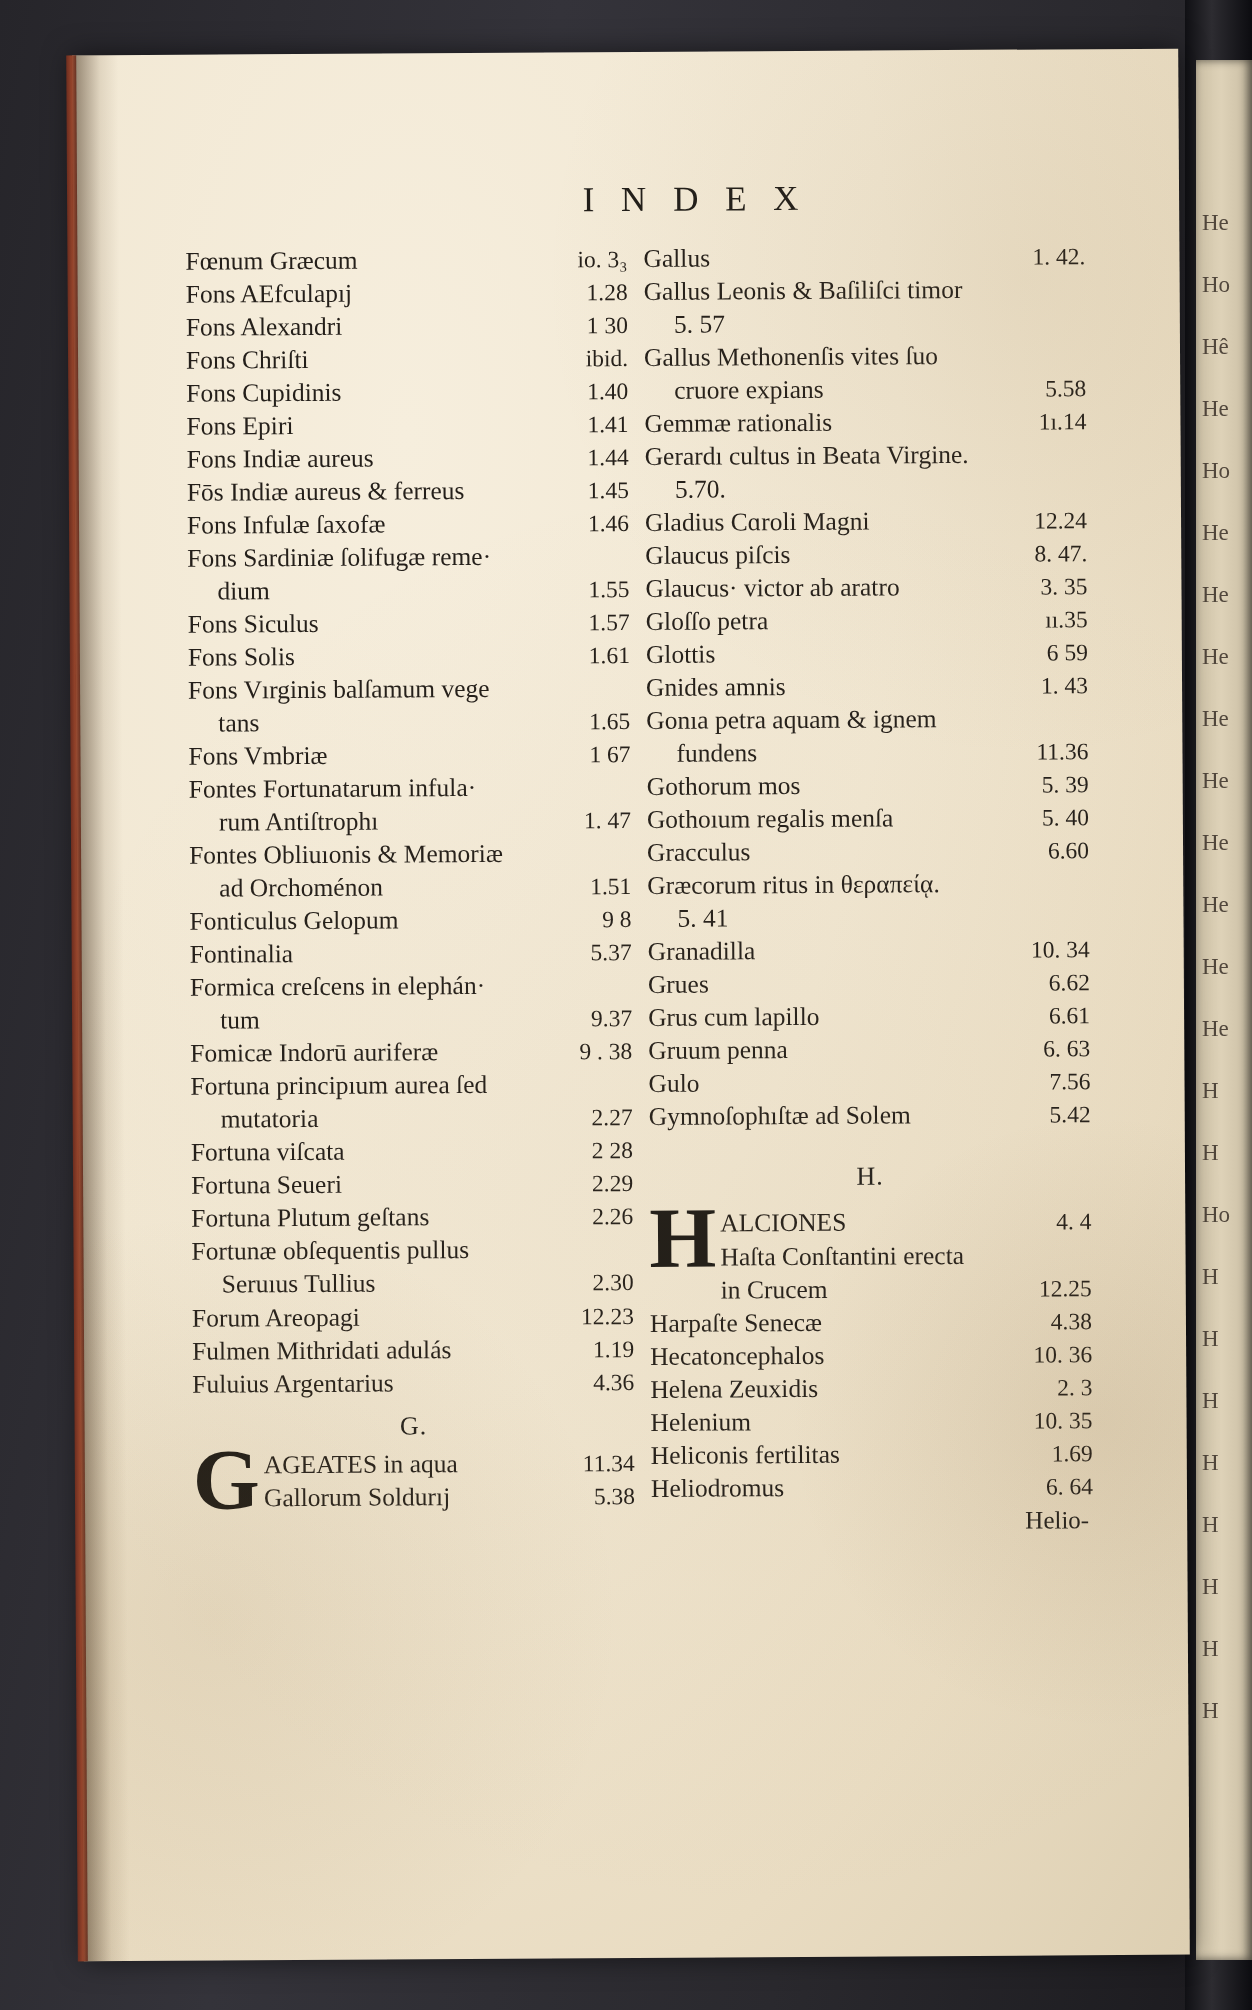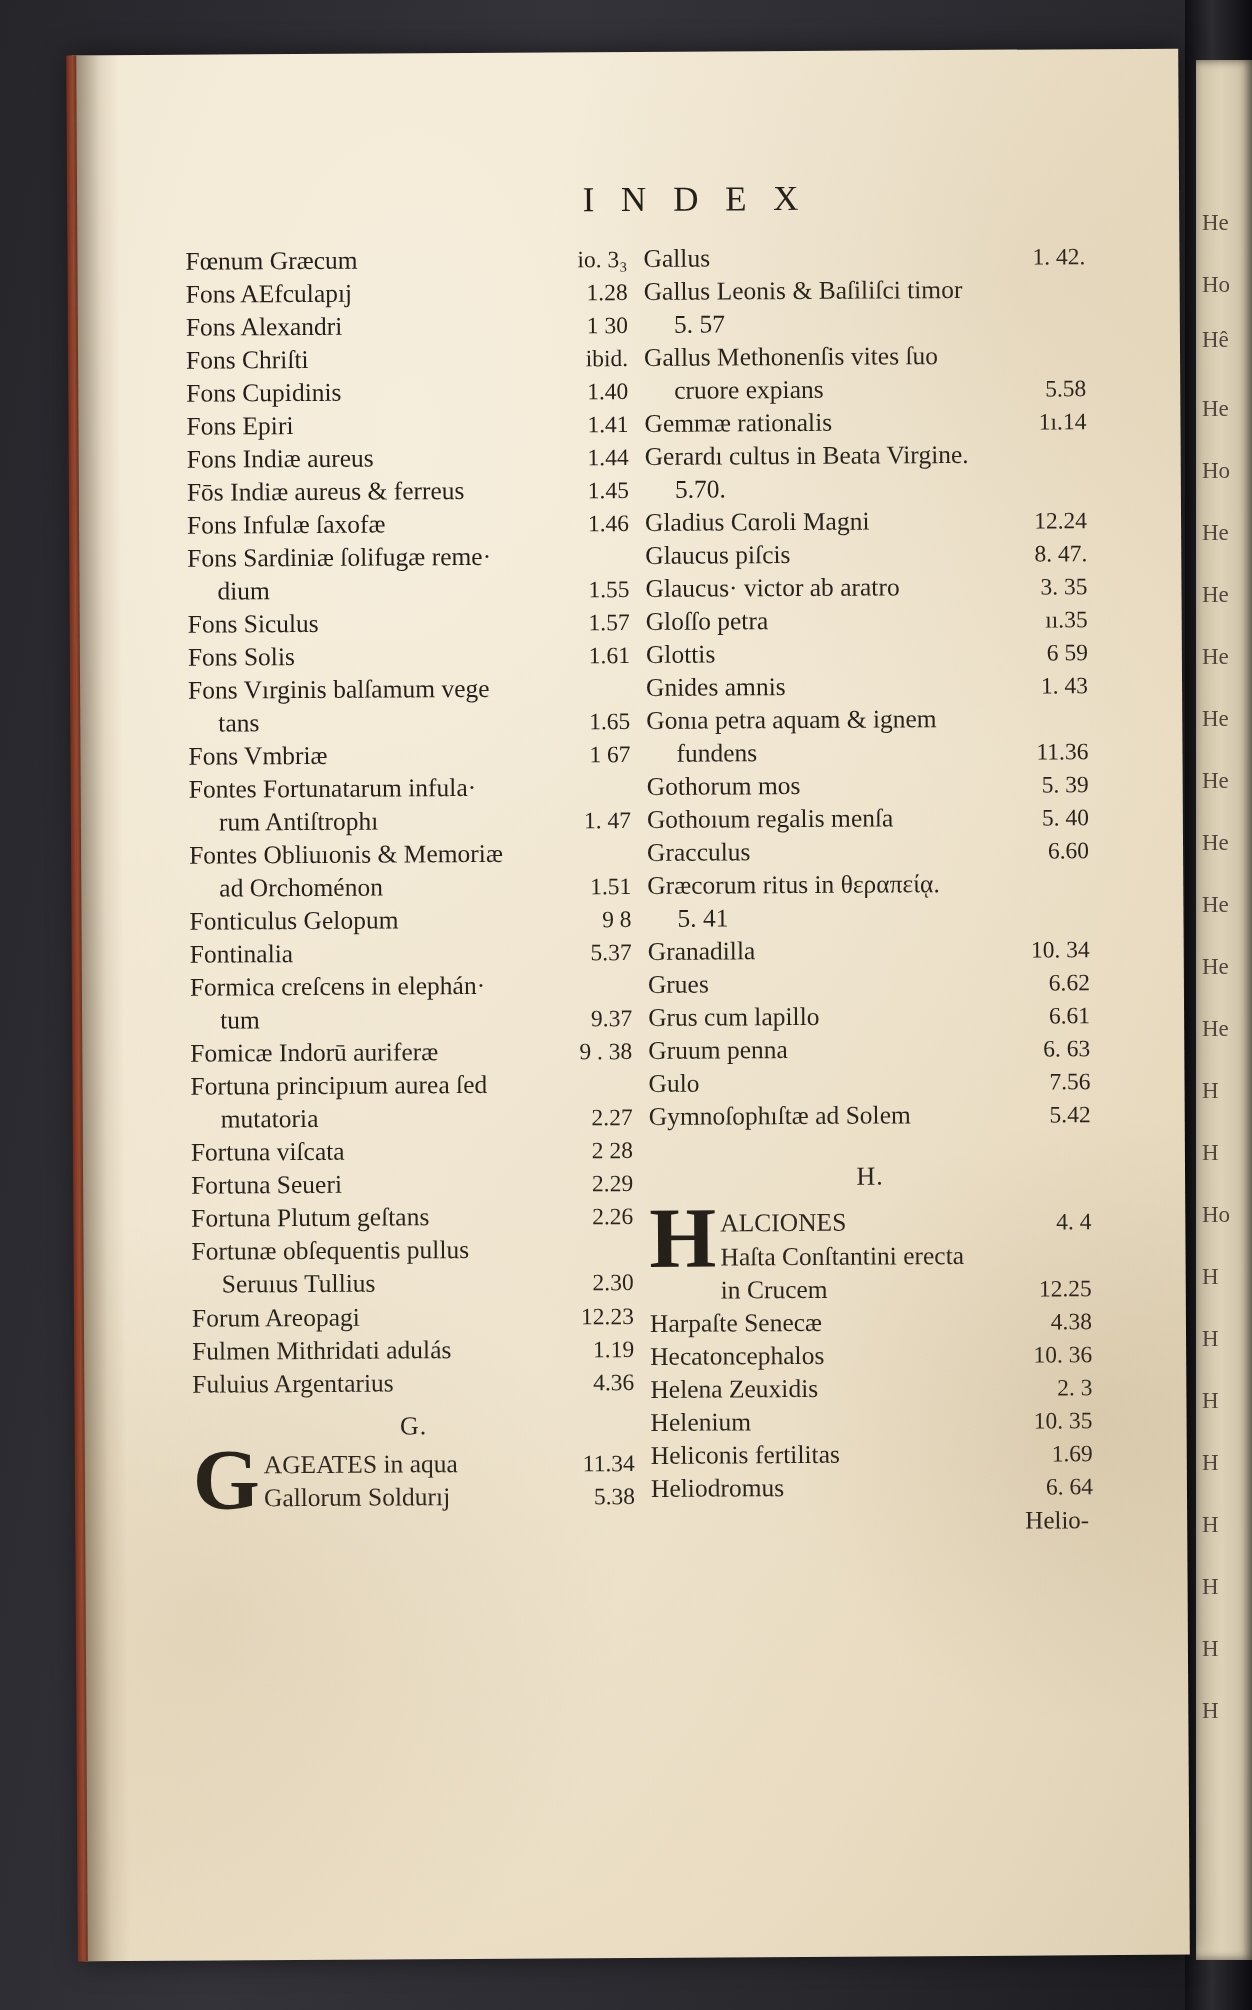--- a/index.html
+++ b/index.html
@@ -187,21 +187,21 @@
 </style>
 </head>
 <body>
 
 <div id="page">
   <div class="desk"></div>
   <div class="gutter-right"></div>
   <div class="facing-page" id="facing-page">
       <div class="fp-line" style="top: 150px;">He</div>
       <div class="fp-line" style="top: 212px;">Ho</div>
-      <div class="fp-line" style="top: 267px; text-align: right;">Hê</div>
+      <div class="fp-line" style="top: 274px; text-align: right;">Hê</div>
       <div class="fp-line" style="top: 336px;">He</div>
       <div class="fp-line" style="top: 398px;">Ho</div>
       <div class="fp-line" style="top: 460px;">He</div>
       <div class="fp-line" style="top: 522px;">He</div>
       <div class="fp-line" style="top: 584px;">He</div>
       <div class="fp-line" style="top: 646px;">He</div>
       <div class="fp-line" style="top: 708px;">He</div>
       <div class="fp-line" style="top: 770px;">He</div>
       <div class="fp-line" style="top: 832px;">He</div>
       <div class="fp-line" style="top: 894px;">He</div>

